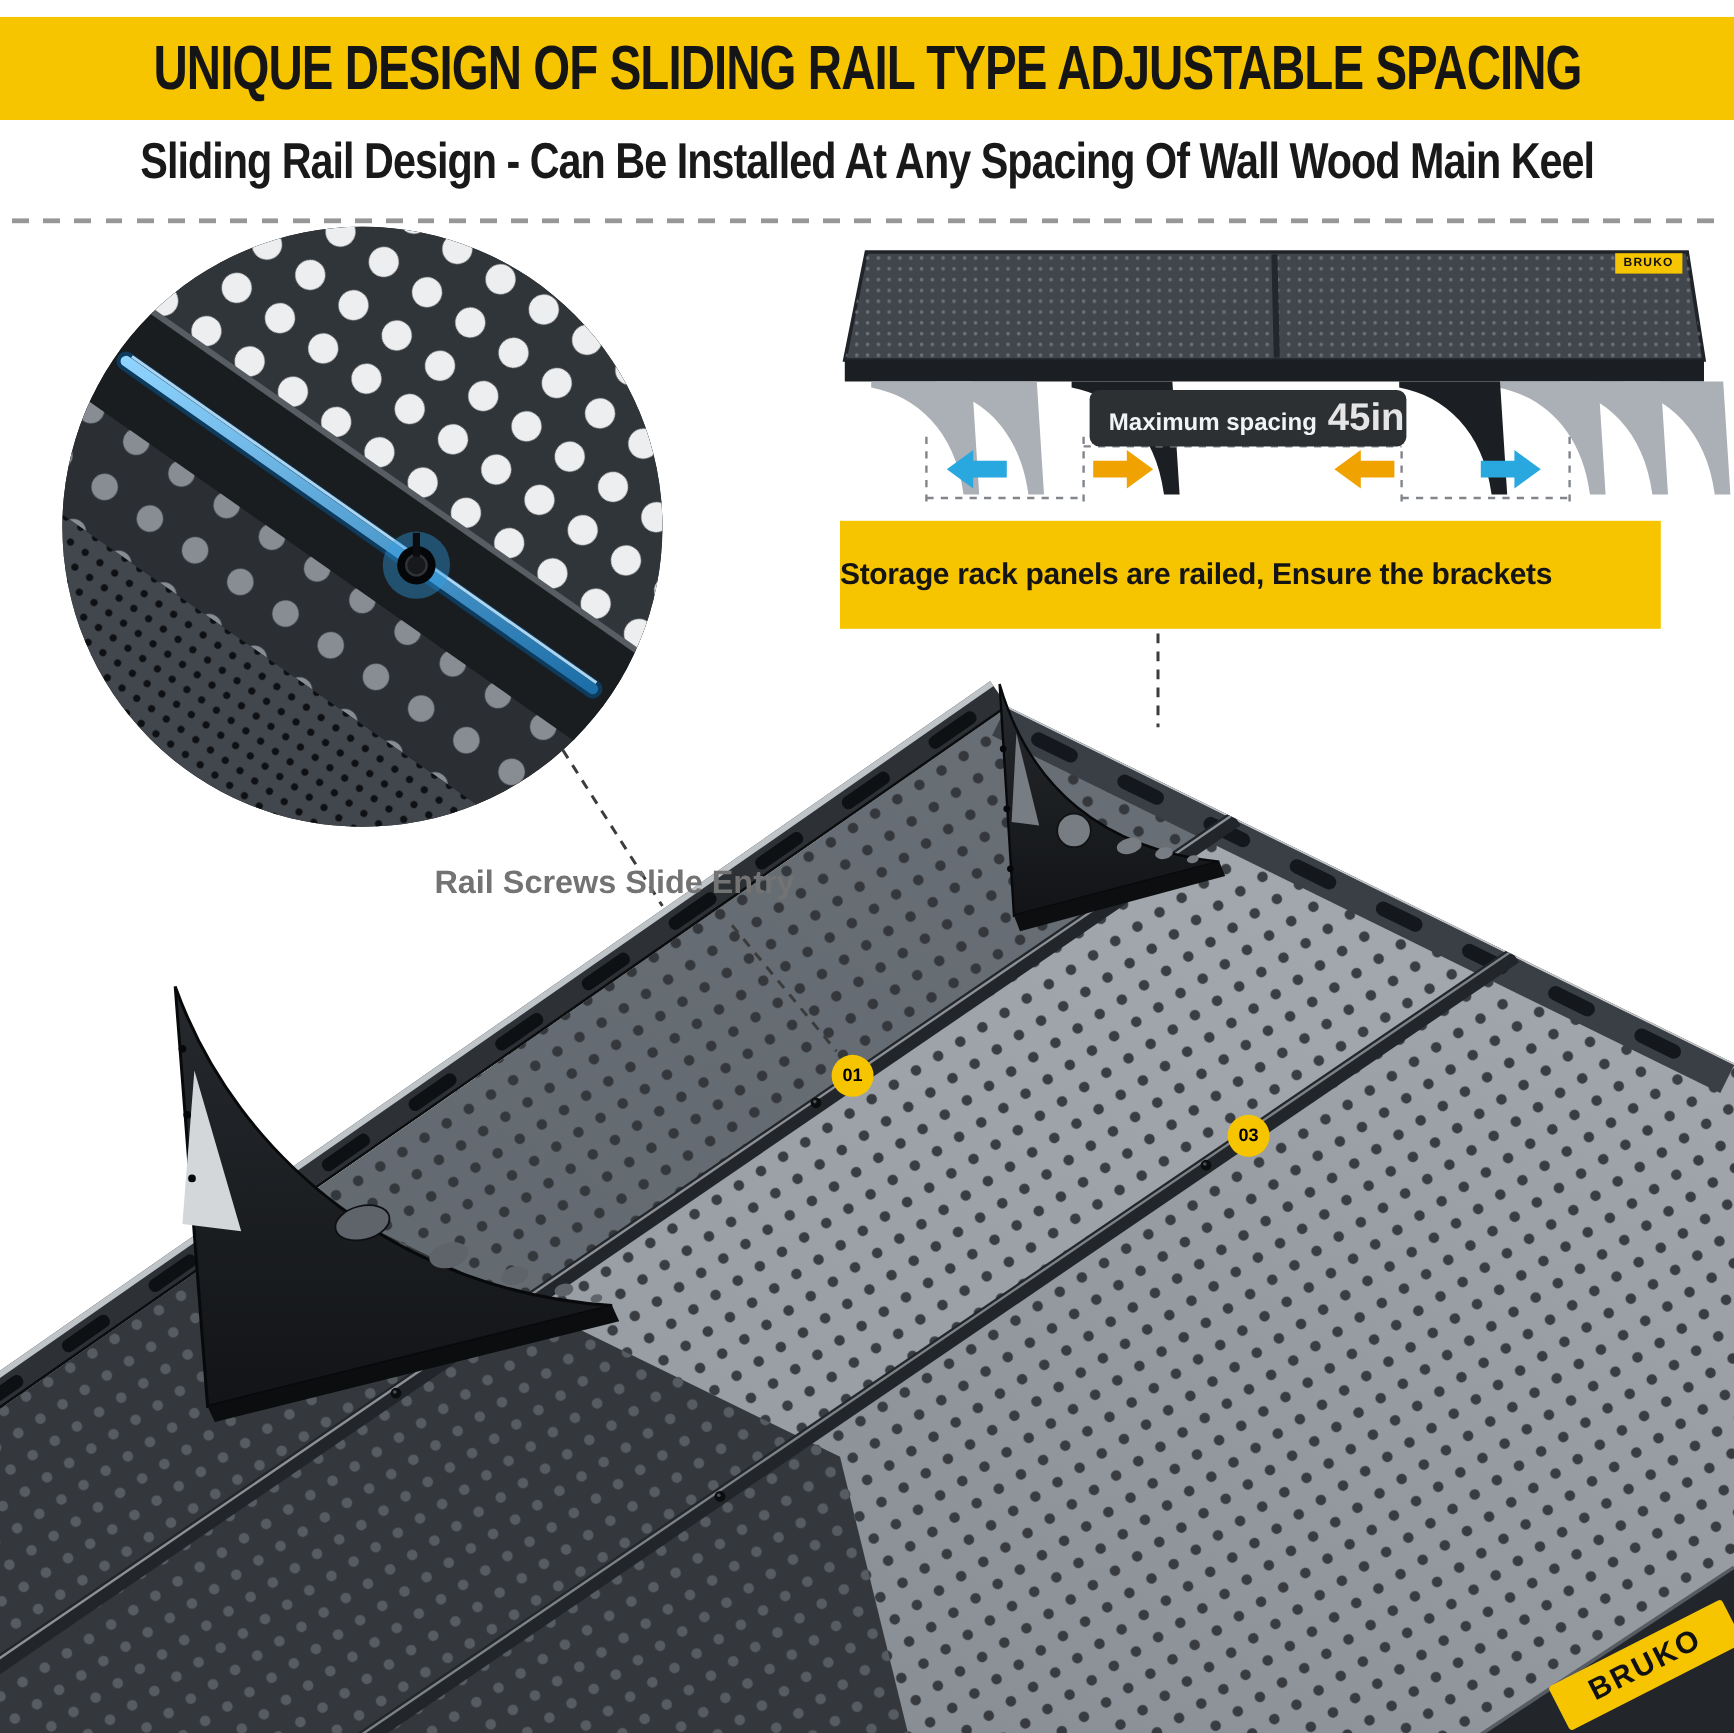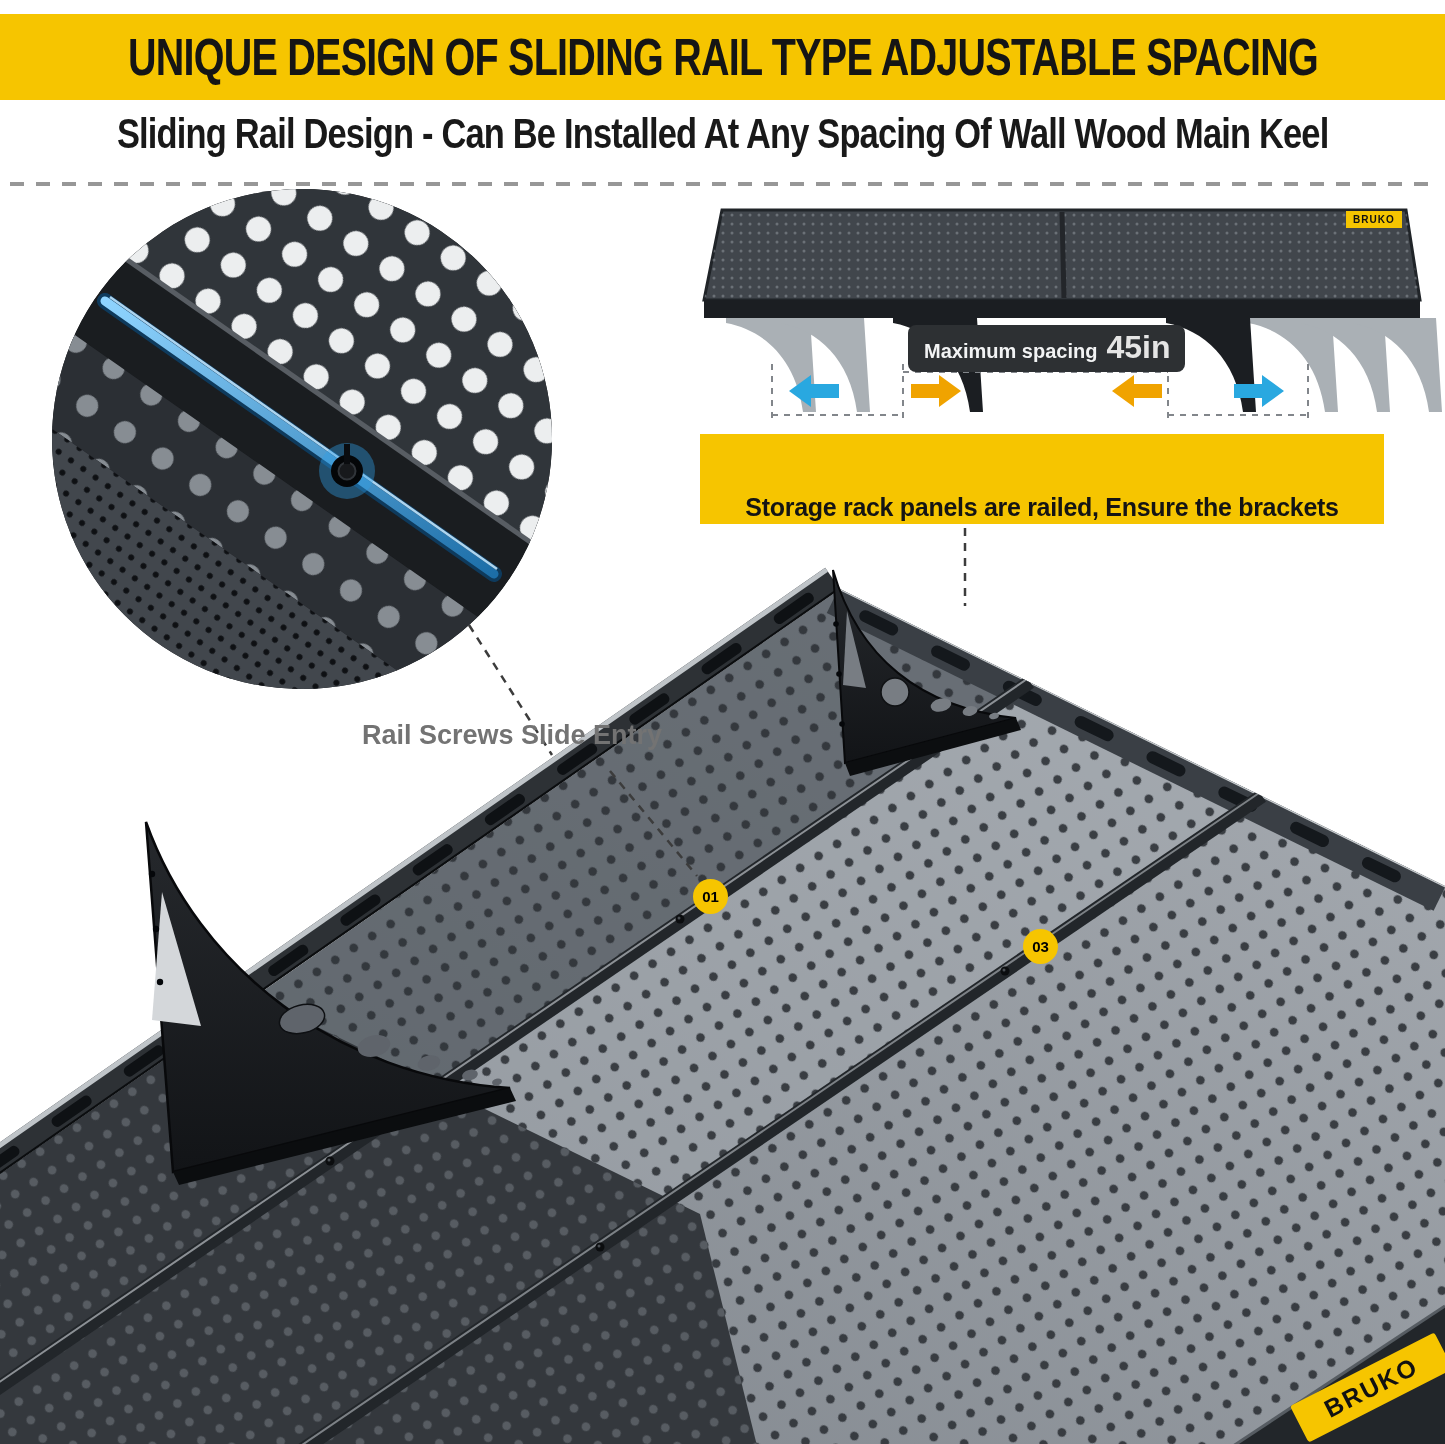--- a/index.html
+++ b/index.html
@@ -13,25 +13,25 @@
   .subtitle{position:absolute;left:0;top:96px;width:100%;display:flex;justify-content:center;}
   .subtitle span{font-size:42px;font-weight:bold;color:#191919;letter-spacing:-1px;white-space:nowrap;
     transform:scaleX(0.82);transform-origin:center;}
 
   .divider{position:absolute;left:10px;right:10px;top:168px;height:4px;
     background:repeating-linear-gradient(90deg,#979797 0 14px,transparent 14px 26px);}
 
   .scene{position:absolute;left:0;top:0;}
 
   .info-box{position:absolute;left:700px;top:420px;width:684px;height:90px;
-    background:var(--accent-yellow,#f6c500);display:flex;flex-direction:column;align-items:center;justify-content:flex-end;}
+    background:var(--accent-yellow,#f6c500);display:flex;flex-direction:row;align-items:center;justify-content:flex-start;}
   .info-box span{font-size:25px;font-weight:bold;color:#141414;letter-spacing:-0.3px;line-height:1.32;white-space:nowrap;}
 
   .spacing-chip{position:absolute;left:908px;top:311px;background:#2d3033;border-radius:8px;
-    padding:4px 15px 6px 16px;display:flex;align-items:baseline;gap:9px;}
+    padding:4px 2px 6px 16px;display:flex;align-items:baseline;gap:9px;}
   .spacing-chip .lbl{color:#f2f3f4;font-size:20px;font-weight:bold;white-space:nowrap;}
   .spacing-chip .val{color:#e5e5e5;font-size:32px;font-weight:bold;white-space:nowrap;}
 
   .rail-label{position:absolute;left:362px;top:706px;font-size:27px;font-weight:bold;color:#737373;white-space:nowrap;}
 
   .badge{position:absolute;width:35px;height:35px;border-radius:50%;background:var(--accent-yellow,#f6c500);
     color:#000000;font-size:15px;font-weight:bold;display:flex;align-items:center;justify-content:center;}
   .badge-1{left:693px;top:865px;}
   .badge-2{left:1023px;top:915px;}
 

